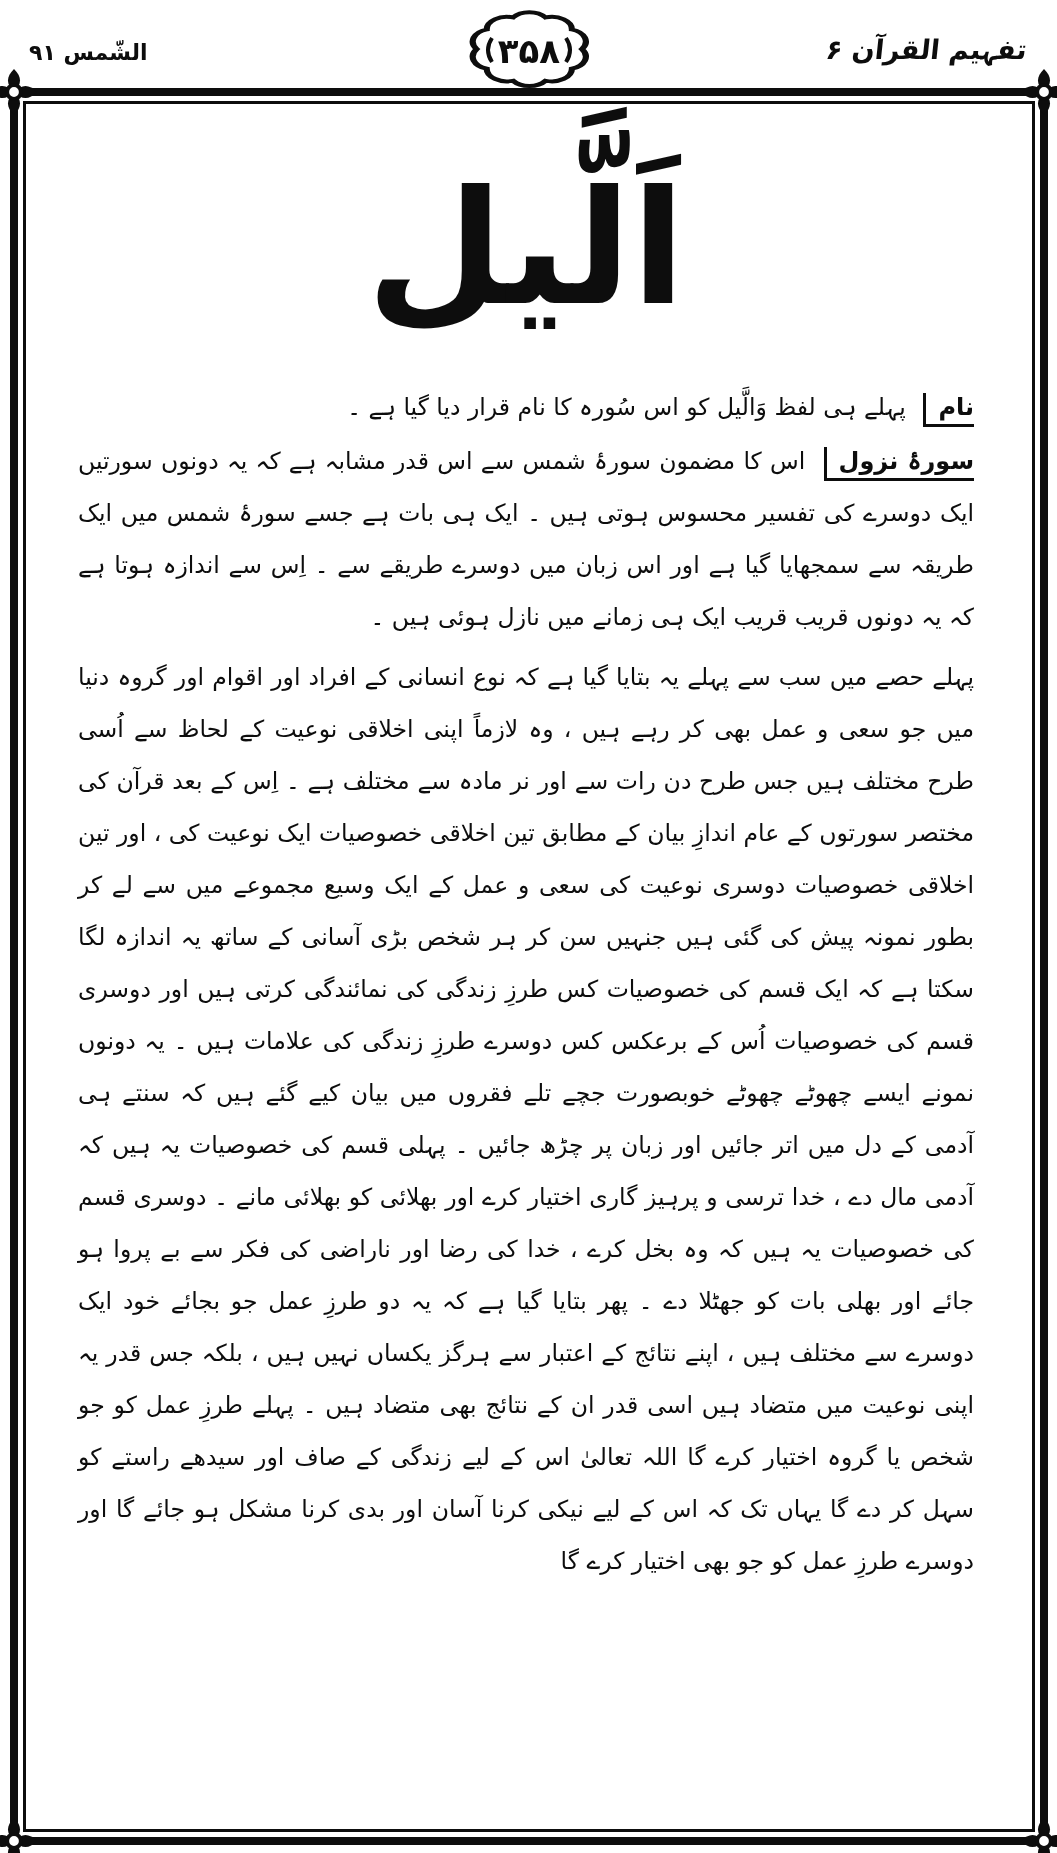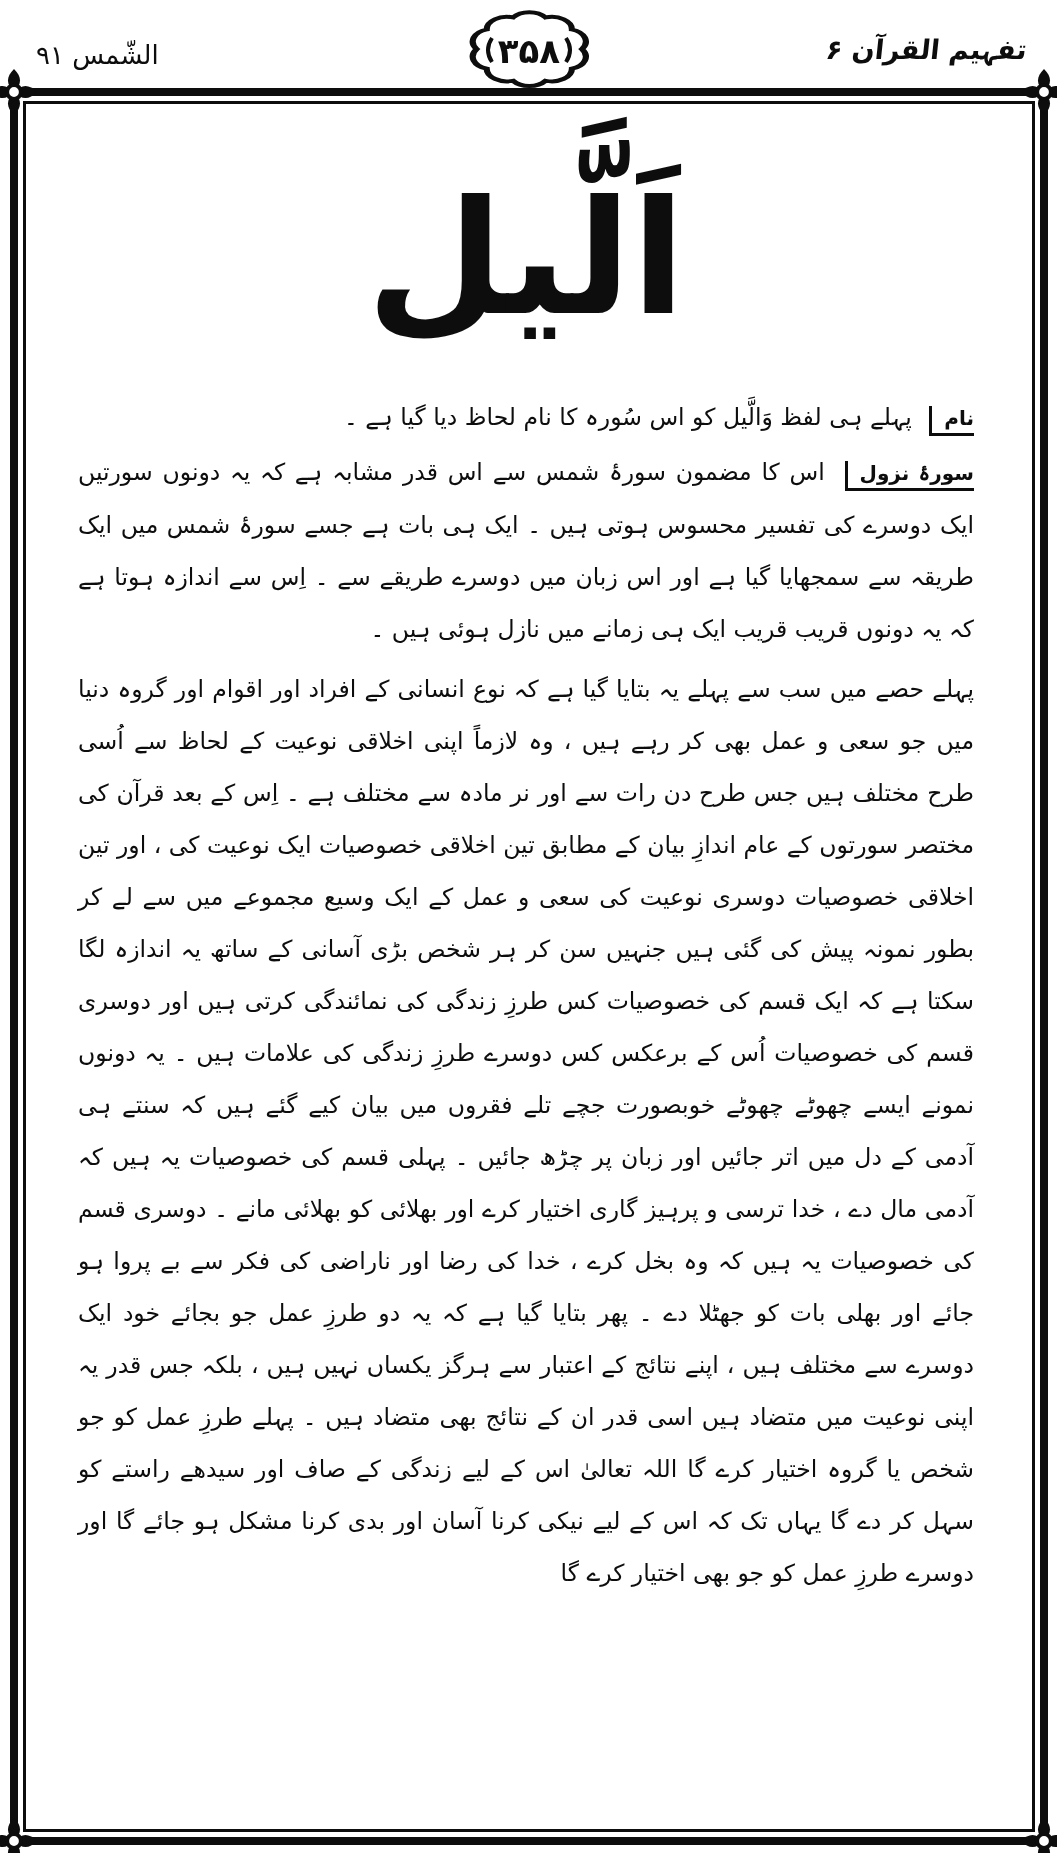--- a/index.html
+++ b/index.html
@@ -15,22 +15,22 @@
   }
   
   .running-header{position:absolute;top:0;left:0;right:0;height:88px;}
   .hdr-right{
     position:absolute;top:34px;right:30px;
     font-size:27px;font-weight:bold;
     transform:skewX(-6deg);
     letter-spacing:0;
   }
   .hdr-left{
-    position:absolute;top:40px;left:36px;
-    font-size:26px;font-weight:normal;
+    position:absolute;top:40px;left:29px;
+    font-size:22px;font-weight:bold;
   }
   .medallion{
     position:absolute;top:2px;left:448px;
     width:162px;height:100px;
   }
   .medallion text{font-family:"DejaVu Sans",sans-serif;}
   
   .frame{
     position:absolute;
     left:10px;right:9px;top:88px;bottom:8px;
@@ -43,40 +43,40 @@
   .corner{
     position:absolute;width:46px;height:46px;z-index:3;
   }
   .corner.tl{top:-27px;left:-27px;}
   .corner.tr{top:-27px;right:-27px;}
   .corner.bl{bottom:-27px;left:-27px;}
   .corner.br{bottom:-27px;right:-27px;}
   
   .content{
     position:absolute;inset:8px;
-    padding:10px 58px 10px 52px;
+    padding:0 58px 10px 52px;
     overflow:hidden;
   }
   .surah-title{
     margin:38px 0 26px 0;
     text-align:center;
     font-size:158px;
     line-height:1.35;
     font-weight:bold;
     letter-spacing:0;
   }
   .bodytext{
     font-size:23.5px;
     line-height:52px;
     text-align:justify;
   }
   .section-para{margin:0 0 2px 0;}
   .section-label{
     font-weight:bold;
-    font-size:20px;
+    font-size:24px;
     padding-left:12px;
     padding-bottom:3px;
     margin-left:10px;
     border-left:3px solid #0d0d0d;
     border-bottom:3px solid #0d0d0d;
     white-space:nowrap;
   }
   .main-para{margin:8px 0 0 0;}
 </style>
 </head>
@@ -140,21 +140,21 @@
     </svg>
 
     <div class="content">
 
       <h1 class="surah-title">اَلَّیل</h1>
 
       <div class="bodytext">
 
         <p class="section-para">
           <span class="section-label">نام</span>
-          <span>پہلے ہی لفظ وَالَّیل کو اس سُورہ کا نام لحاظ دیا گیا ہے ۔</span>
+          <span>پہلے ہی لفظ وَالَّیل کو اس سُورہ کا نام قرار دیا گیا ہے ۔</span>
         </p>
 
         <p class="section-para">
           <span class="section-label">سورۂ نزول</span>
           <span>اس کا مضمون سورۂ شمس سے اس قدر مشابہ ہے کہ یہ دونوں سورتیں ایک دوسرے کی تفسیر محسوس ہوتی ہیں ۔ ایک ہی بات ہے جسے سورۂ شمس میں ایک طریقہ سے سمجھایا گیا ہے اور اس زبان میں دوسرے طریقے سے ۔ اِس سے اندازہ ہوتا ہے کہ یہ دونوں قریب قریب ایک ہی زمانے میں نازل ہوئی ہیں ۔</span>
         </p>
 
 
         <p class="main-para">پہلے حصے میں سب سے پہلے یہ بتایا گیا ہے کہ نوع انسانی کے افراد اور اقوام اور گروہ دنیا میں جو سعی و عمل بھی کر رہے ہیں ، وہ لازماً اپنی اخلاقی نوعیت کے لحاظ سے اُسی طرح مختلف ہیں جس طرح دن رات سے اور نر مادہ سے مختلف ہے ۔ اِس کے بعد قرآن کی مختصر سورتوں کے عام اندازِ بیان کے مطابق تین اخلاقی خصوصیات ایک نوعیت کی ، اور تین اخلاقی خصوصیات دوسری نوعیت کی سعی و عمل کے ایک وسیع مجموعے میں سے لے کر بطور نمونہ پیش کی گئی ہیں جنہیں سن کر ہر شخص بڑی آسانی کے ساتھ یہ اندازہ لگا سکتا ہے کہ ایک قسم کی خصوصیات کس طرزِ زندگی کی نمائندگی کرتی ہیں اور دوسری قسم کی خصوصیات اُس کے برعکس کس دوسرے طرزِ زندگی کی علامات ہیں ۔ یہ دونوں نمونے ایسے چھوٹے چھوٹے خوبصورت جچے تلے فقروں میں بیان کیے گئے ہیں کہ سنتے ہی آدمی کے دل میں اتر جائیں اور زبان پر چڑھ جائیں ۔ پہلی قسم کی خصوصیات یہ ہیں کہ آدمی مال دے ، خدا ترسی و پرہیز گاری اختیار کرے اور بھلائی کو بھلائی مانے ۔ دوسری قسم کی خصوصیات یہ ہیں کہ وہ بخل کرے ، خدا کی رضا اور ناراضی کی فکر سے بے پروا ہو جائے اور بھلی بات کو جھٹلا دے ۔ پھر بتایا گیا ہے کہ یہ دو طرزِ عمل جو بجائے خود ایک دوسرے سے مختلف ہیں ، اپنے نتائج کے اعتبار سے ہرگز یکساں نہیں ہیں ، بلکہ جس قدر یہ اپنی نوعیت میں متضاد ہیں اسی قدر ان کے نتائج بھی متضاد ہیں ۔ پہلے طرزِ عمل کو جو شخص یا گروہ اختیار کرے گا اللہ تعالیٰ اس کے لیے زندگی کے صاف اور سیدھے راستے کو سہل کر دے گا یہاں تک کہ اس کے لیے نیکی کرنا آسان اور بدی کرنا مشکل ہو جائے گا اور دوسرے طرزِ عمل کو جو بھی اختیار کرے گا</p>
 

